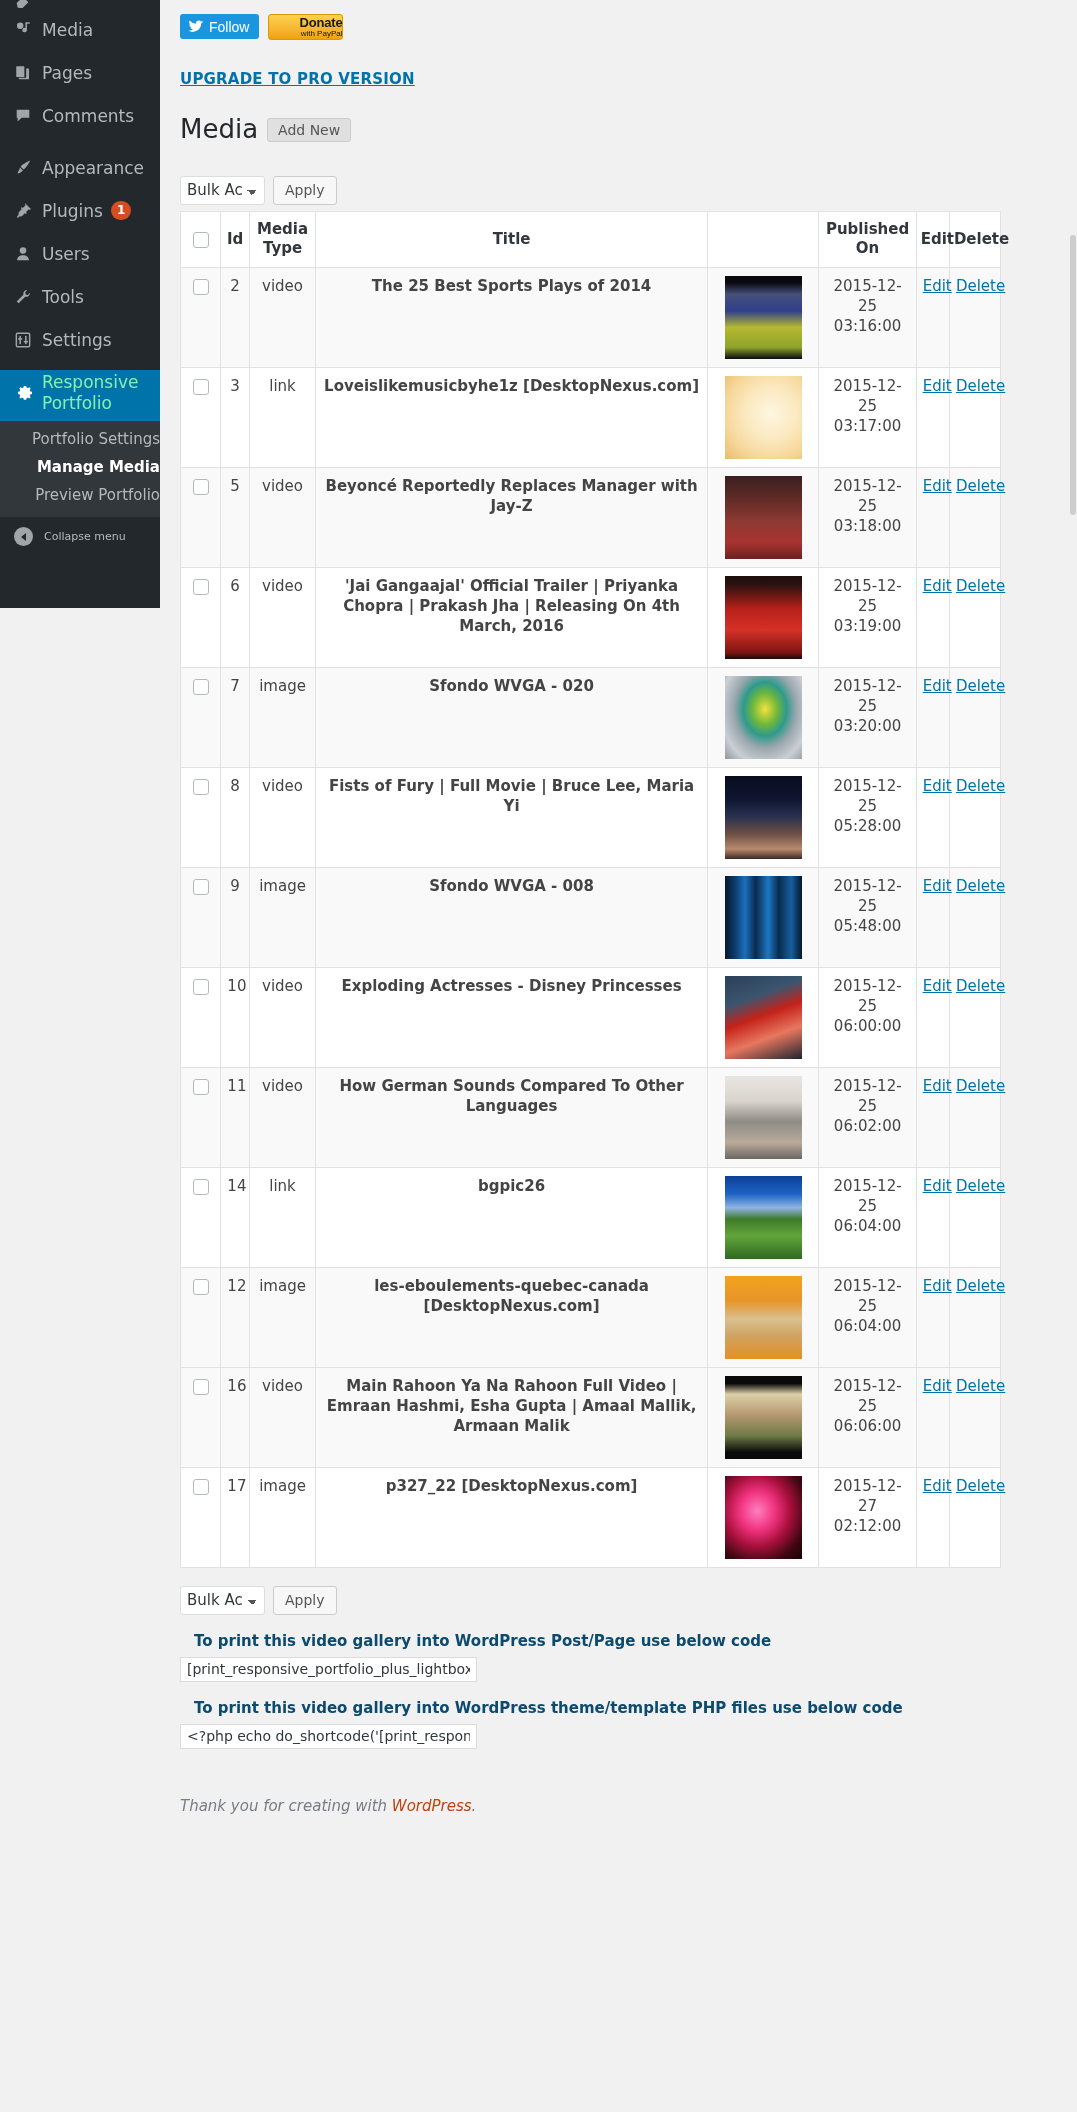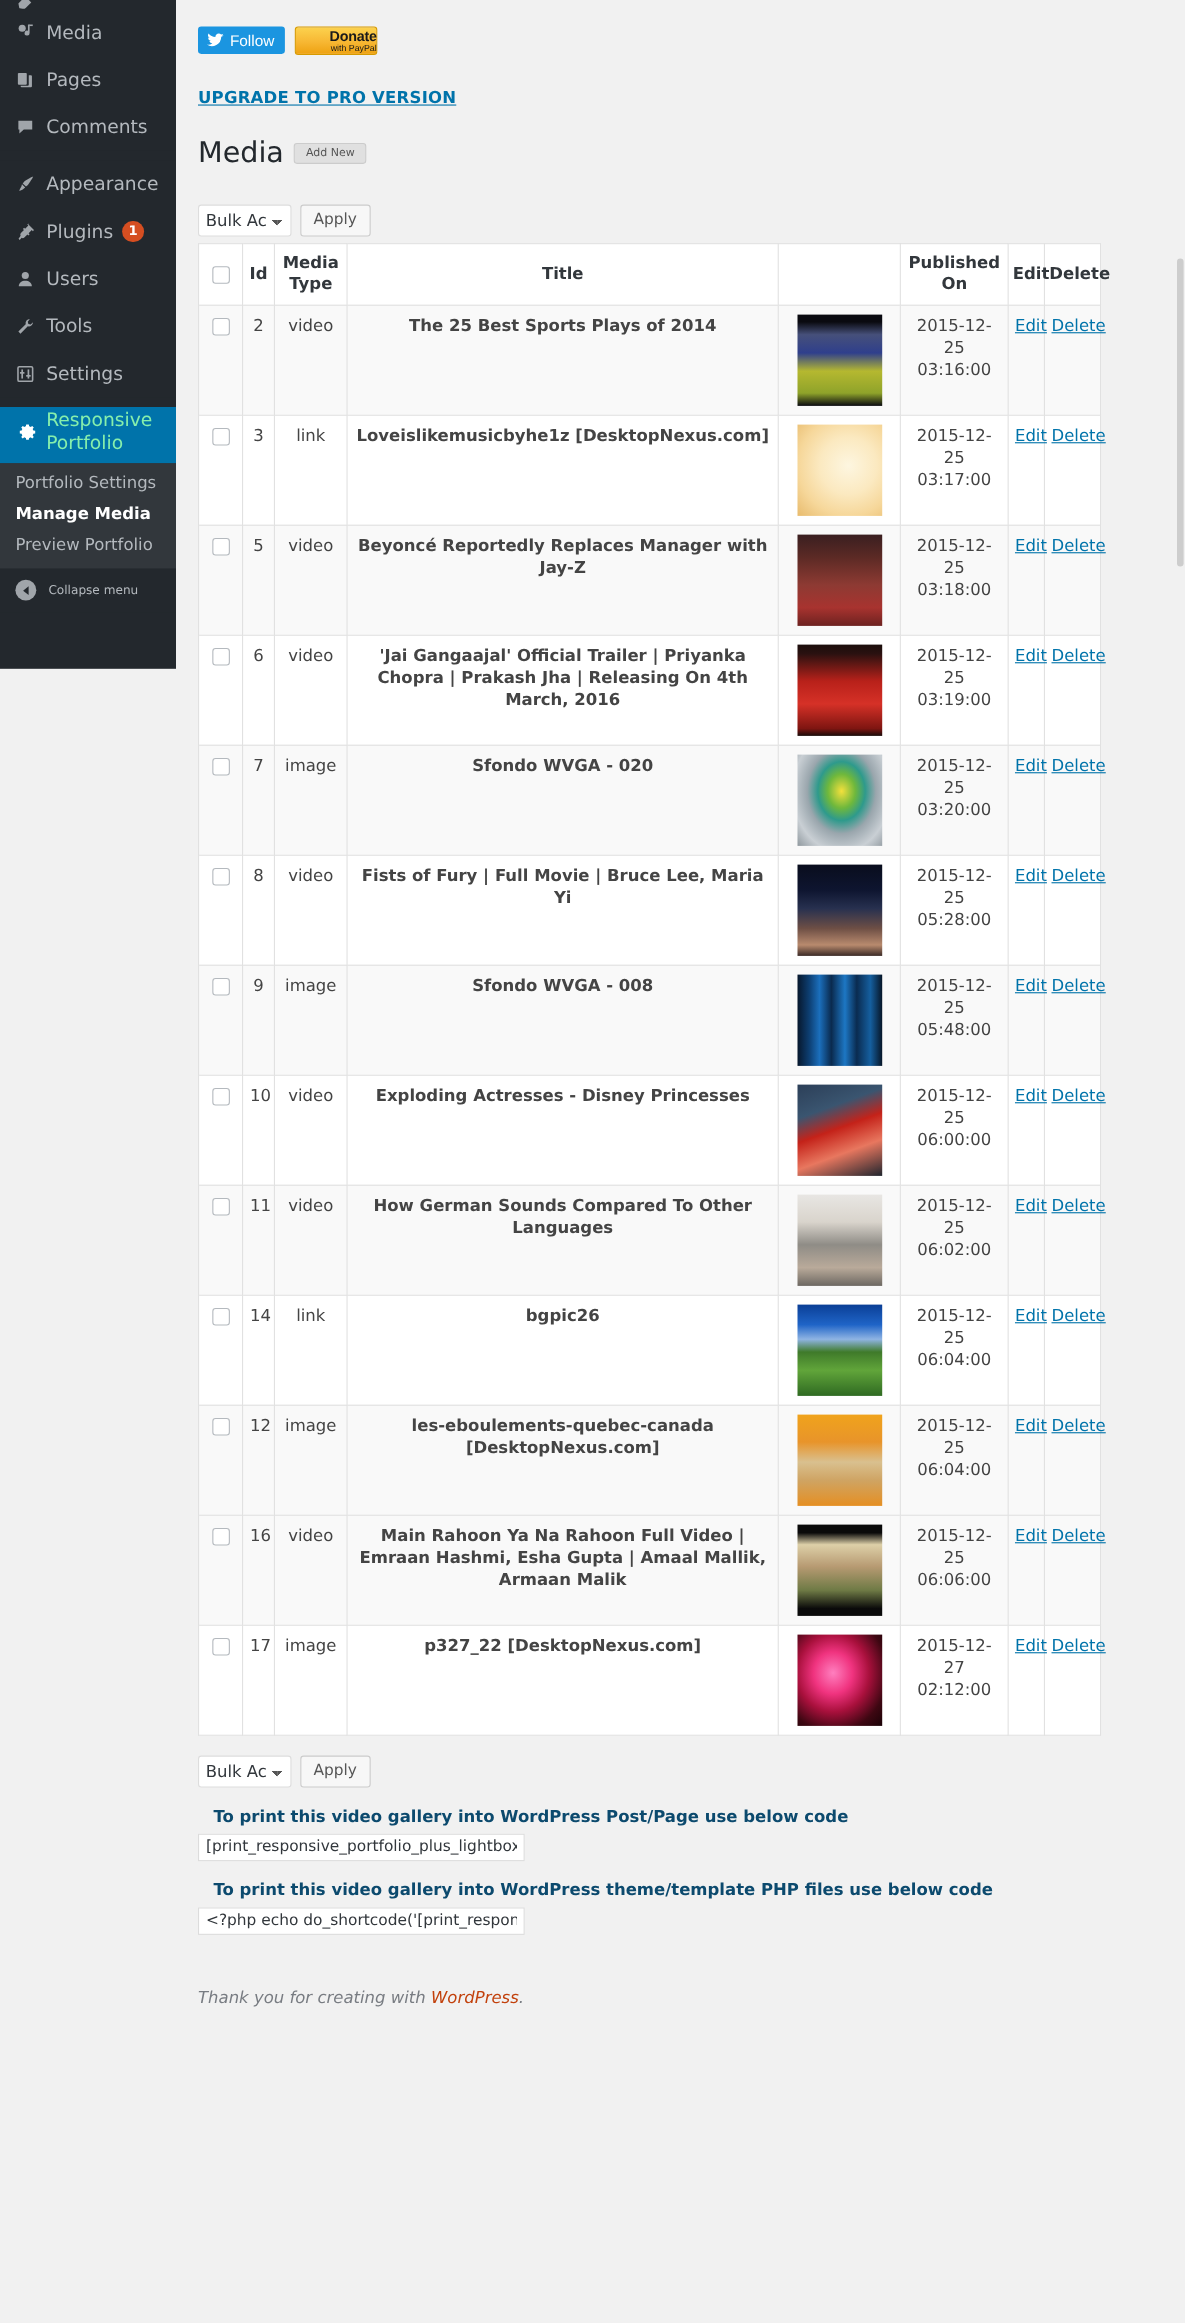--- a/index.html
+++ b/index.html
@@ -43,21 +43,21 @@
   .menu-item.current .mi-label { white-space:normal; line-height:1.25; }
   .menu-sep { height:9px; background:#23282d; }
   .badge {
     display:inline-block; margin-left:8px;
     background:#d54e21; color:#fff;
     border-radius:10px; min-width:19px; height:19px;
     line-height:19px; text-align:center;
     font-size:12px; padding:0 6px; font-weight:600;
   }
   #submenu {
-    background:#32373c; padding:4px 0 8px 0;
+    background:#32373c; padding:4px 0 8px 0;text-align:right;
   }
   .submenu-item {
     padding:5px 0 5px 14px;
     color:#b4b9be; font-size:15px;
   }
   .submenu-item.active { color:#fff; font-weight:bold; }
   .collapse-row {
     display:flex; align-items:center;
     height:40px; padding-left:14px;
     color:#b4b9be; font-size:11px;
@@ -75,21 +75,21 @@
     border-bottom:4px solid transparent;
     border-right:5px solid #23282d;
     margin-right:1px;
   }
 
   
   #wpbody {
     position:absolute; left:160px; top:0; right:0; bottom:0;
     background:#f1f1f1;
   }
-  #wpcontent-inner { padding:18px 0 0 20px; }
+  #wpcontent-inner { padding:8px 0 0 20px; }
 
   .promo-row { display:flex; align-items:flex-start; gap:9px; padding-top:6px; }
   .tw-follow {
     background:#1b95e0; color:#fff;
     border-radius:3px; height:25px;
     display:inline-flex; align-items:center; gap:5px;
     padding:0 10px 0 8px; font-size:14px;
     font-family:"Liberation Sans", sans-serif;
   }
   .tw-follow svg { display:block; }
@@ -113,21 +113,21 @@
   }
 
   .page-title-row { display:flex; align-items:center; gap:9px; margin-top:25px; }
   h1.page-title {
     margin:0; font-size:26px; font-weight:400;
     color:#23282d; line-height:1.3;
   }
   .add-new-btn {
     background:#e0e0e0; border:1px solid #ccc;
     border-radius:3px; padding:3px 10px;
-    font-size:10px; color:#555; cursor:pointer;
+    font-size:14px; color:#555; cursor:pointer;
     font-family:"DejaVu Sans", sans-serif;
   }
 
   .tablenav { display:flex; align-items:center; gap:8px; margin-top:29px; }
   .tablenav.bottom { margin-top:18px; margin-bottom:0; }
   select.bulk {
     font-family:"DejaVu Sans", sans-serif;
     font-size:15px; color:#32373c;
     padding:3px 22px 3px 6px; height:29px;
     border:1px solid #ddd; border-radius:3px;

